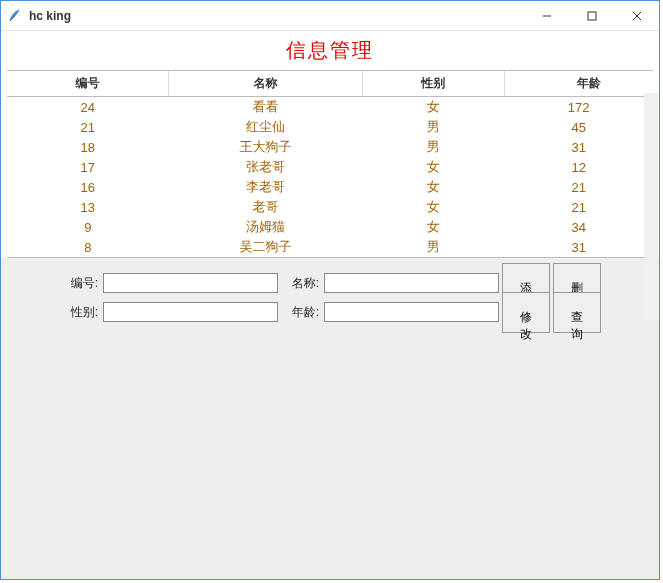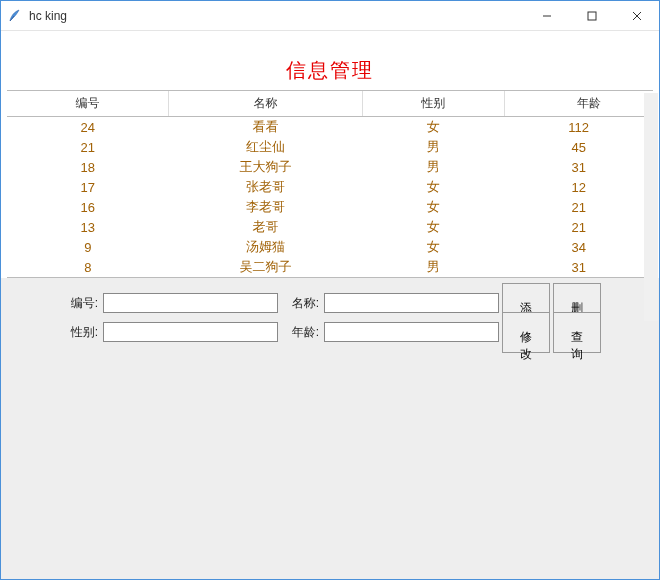--- a/index.html
+++ b/index.html
@@ -21,20 +21,21 @@
     display: flex;
     flex-direction: column;
   }
   .titlebar {
     height: 30px;
     background: #fff;
     border-bottom: 1px solid #e5e5e5;
     display: flex;
     align-items: center;
     padding: 0 0 0 6px;
+    font-weight: bold;
   }
   .titlebar .app-icon {
     width: 16px;
     height: 16px;
     margin-right: 6px;
     display: inline-block;
     position: relative;
   }
   .titlebar .app-icon svg { display: block; }
   .titlebar .title-text { color: #333; font-size: 12px; }
@@ -61,34 +62,33 @@
     background: #fff;
     position: relative;
   }
   .heading {
     text-align: center;
     color: #e60000;
     font-size: 20px;
     font-family: "SimSun", serif;
     padding: 6px 0 6px 0;
     letter-spacing: 2px;
-    margin-top: 20px;
   }
   .table-wrap {
     margin: 0 6px;
     border-top: 1px solid #bbb;
     border-bottom: 1px solid #bbb;
   }
   .tbl {
     width: 100%;
     border-collapse: collapse;
     table-layout: fixed;
   }
   .tbl th {
-    font-weight: normal;
+    font-weight: bold;
     font-size: 12px;
     padding: 4px 0;
     border-right: 1px solid #ddd;
     border-bottom: 1px solid #bbb;
     background: #fff;
     color: #333;
     text-align: center;
   }
   .tbl th:last-child { border-right: none; padding-left: 20px; }
   .tbl td {
@@ -193,21 +193,21 @@
             <th>名称</th>
             <th>性别</th>
             <th>年龄</th>
           </tr>
         </thead>
         <tbody id="tbody">
             <tr>
               <td>24</td>
               <td>看看</td>
               <td>女</td>
-              <td>112</td>
+              <td>172</td>
             </tr>
             <tr>
               <td>21</td>
               <td>红尘仙</td>
               <td>男</td>
               <td>45</td>
             </tr>
             <tr>
               <td>18</td>
               <td>王大狗子</td>

